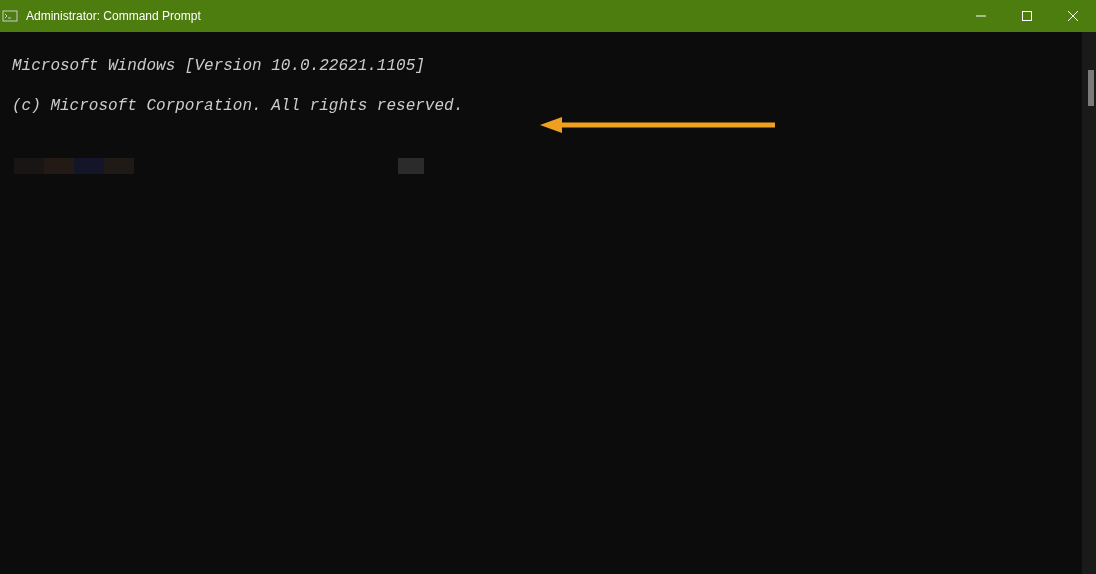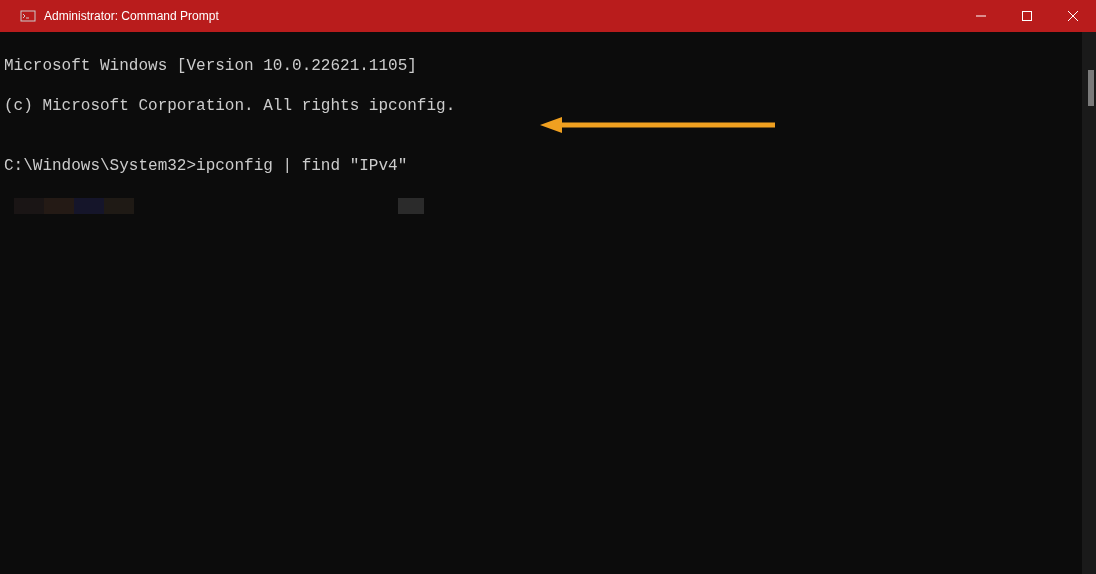--- a/index.html
+++ b/index.html
@@ -8,25 +8,25 @@
       height: 574px;
       background: #0c0c0c;
       font-family: Consolas, 'Courier New', monospace;
       font-size: 16px;
       color: #cccccc;
       overflow: hidden;
       position: relative;
     }
     .titlebar {
       height: 32px;
-      background: #b91c1c;
+      background: #4d7c0f;
       display: flex;
       align-items: center;
       justify-content: space-between;
-      padding-left: 20px;
+      padding-left: 2px;
     }
     .titlebar-left {
       display: flex;
       align-items: center;
       gap: 8px;
     }
     .app-icon {
       width: 16px;
       height: 16px;
       display: flex;
@@ -51,21 +51,22 @@
       font-family: 'Segoe UI', sans-serif;
       cursor: pointer;
     }
     .console {
       padding: 4px 0 0 0;
       white-space: pre;
       line-height: 20px;
       position: relative;
     }
     .console-line {
-      padding-left: 4px;
+      padding-left: 12px;
+      font-style: italic;
     }
     .redact-row {
       display: flex;
       gap: 0;
       margin-top: 2px;
       margin-left: 14px;
     }
     .redact-block {
       height: 16px;
     }
@@ -129,23 +130,22 @@
       <svg width="10" height="10" viewBox="0 0 10 10">
           <line x1="0" y1="0" x2="10" y2="10" stroke="#ffffff" stroke-width="1"></line>
           <line x1="10" y1="0" x2="0" y2="10" stroke="#ffffff" stroke-width="1"></line>
         </svg>
     </div>
   </div>
 </div>
 
 <div class="console">
 <div class="console-line">Microsoft Windows [Version 10.0.22621.1105]</div>
-<div class="console-line">(c) Microsoft Corporation. All rights ipconfig.</div>
+<div class="console-line">(c) Microsoft Corporation. All rights reserved.</div>
 <div class="console-line"></div>
-<div class="console-line">C:\Windows\System32&gt;ipconfig | find "IPv4"</div>
 <div class="redact-row">
   <div class="redact-block redact1"></div>
   <div class="redact-block redact2"></div>
   <div class="redact-block redact3"></div>
   <div class="redact-block redact4"></div>
   <div class="redact-block redact5"></div>
 </div>
 <div class="console-line"></div>
 </div>
 

